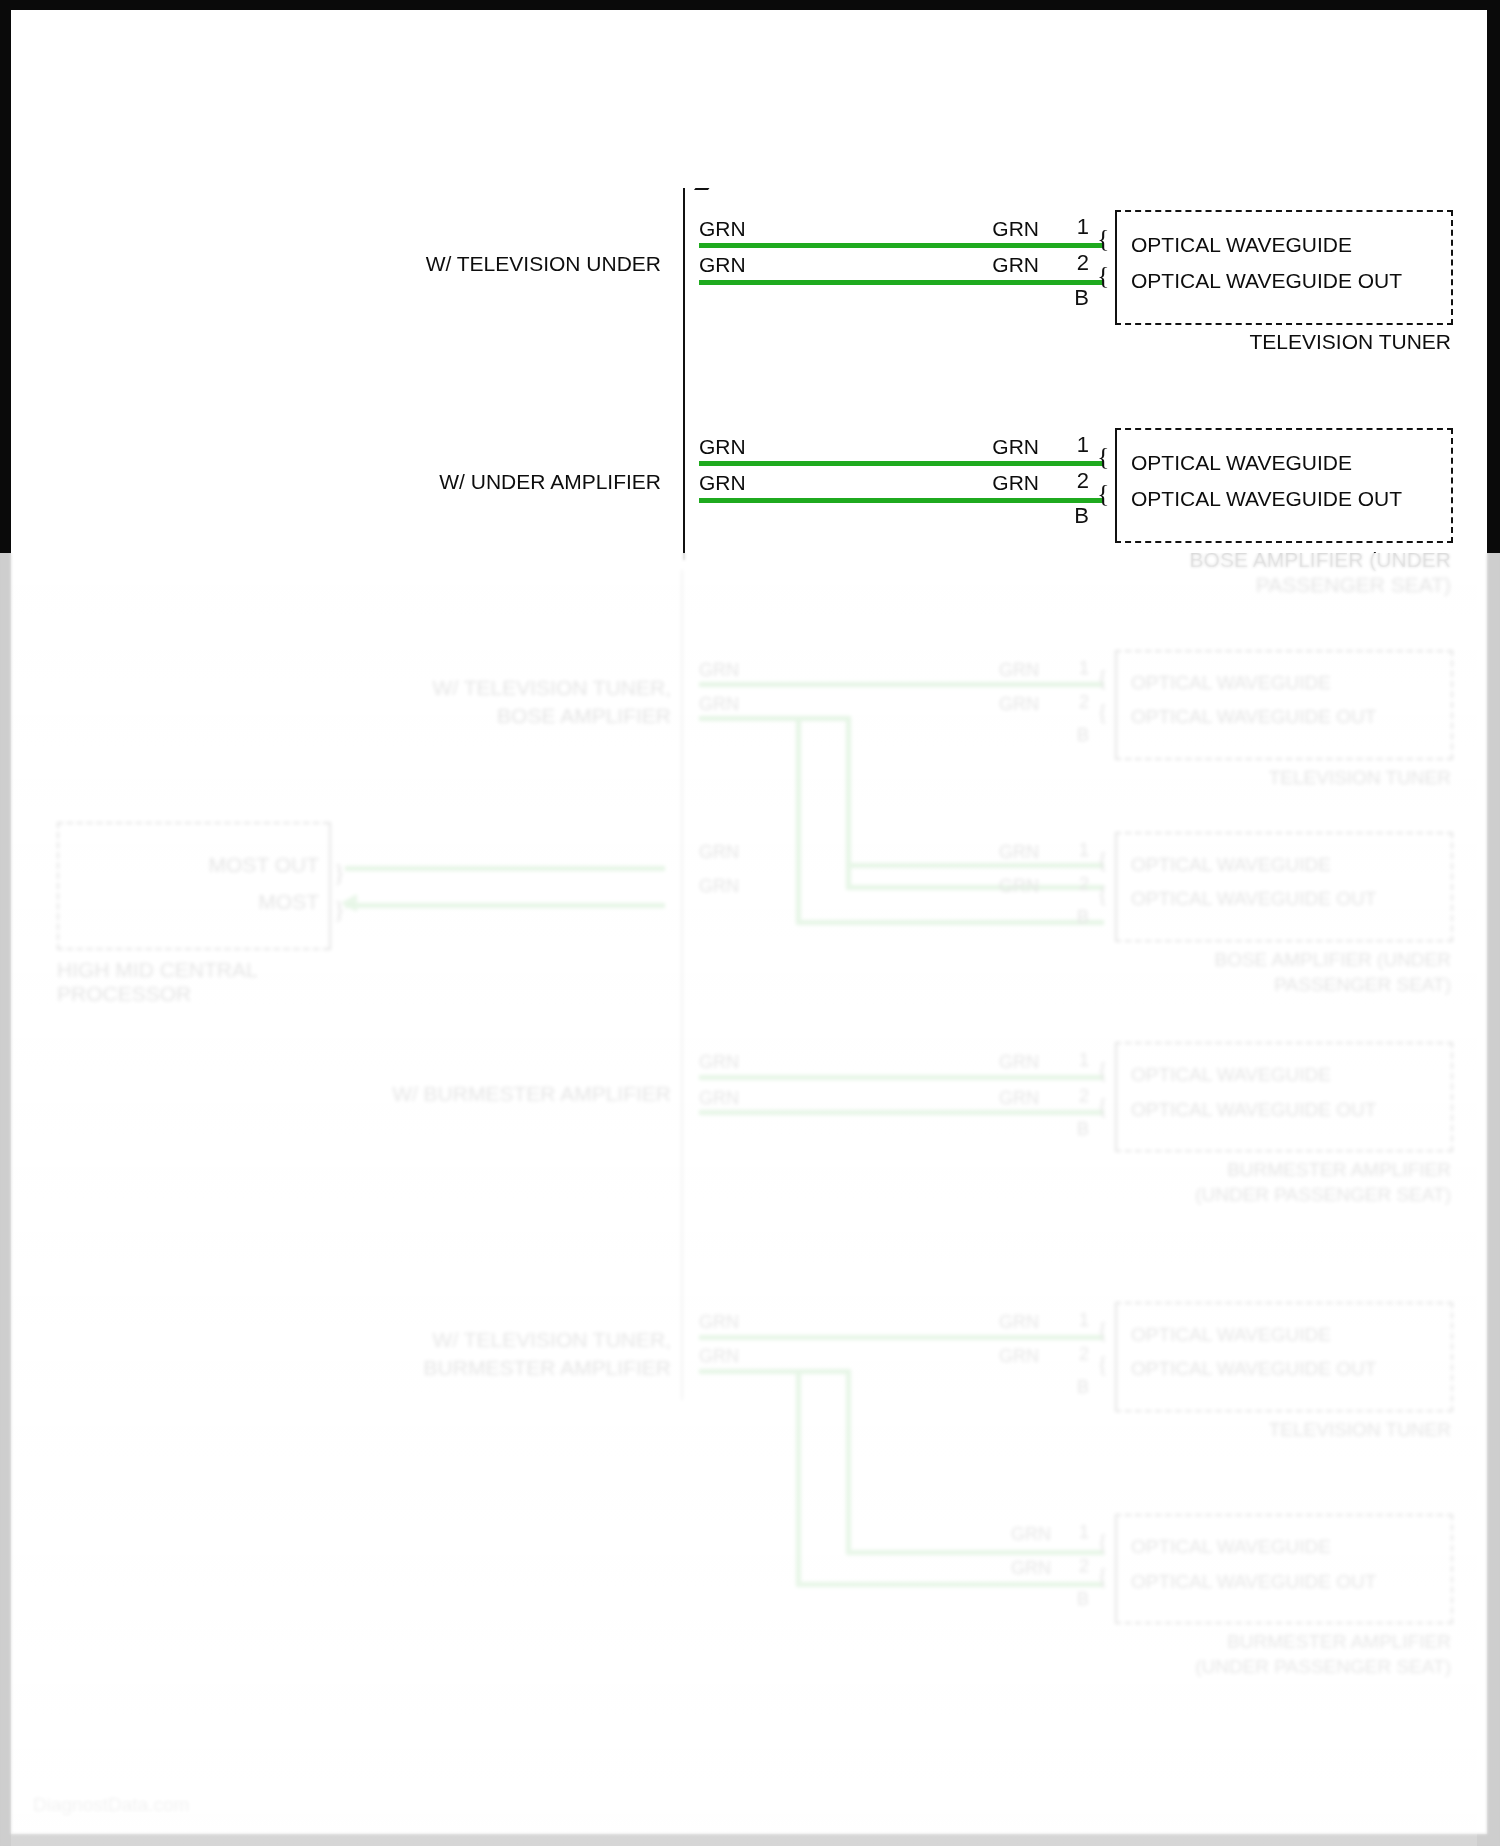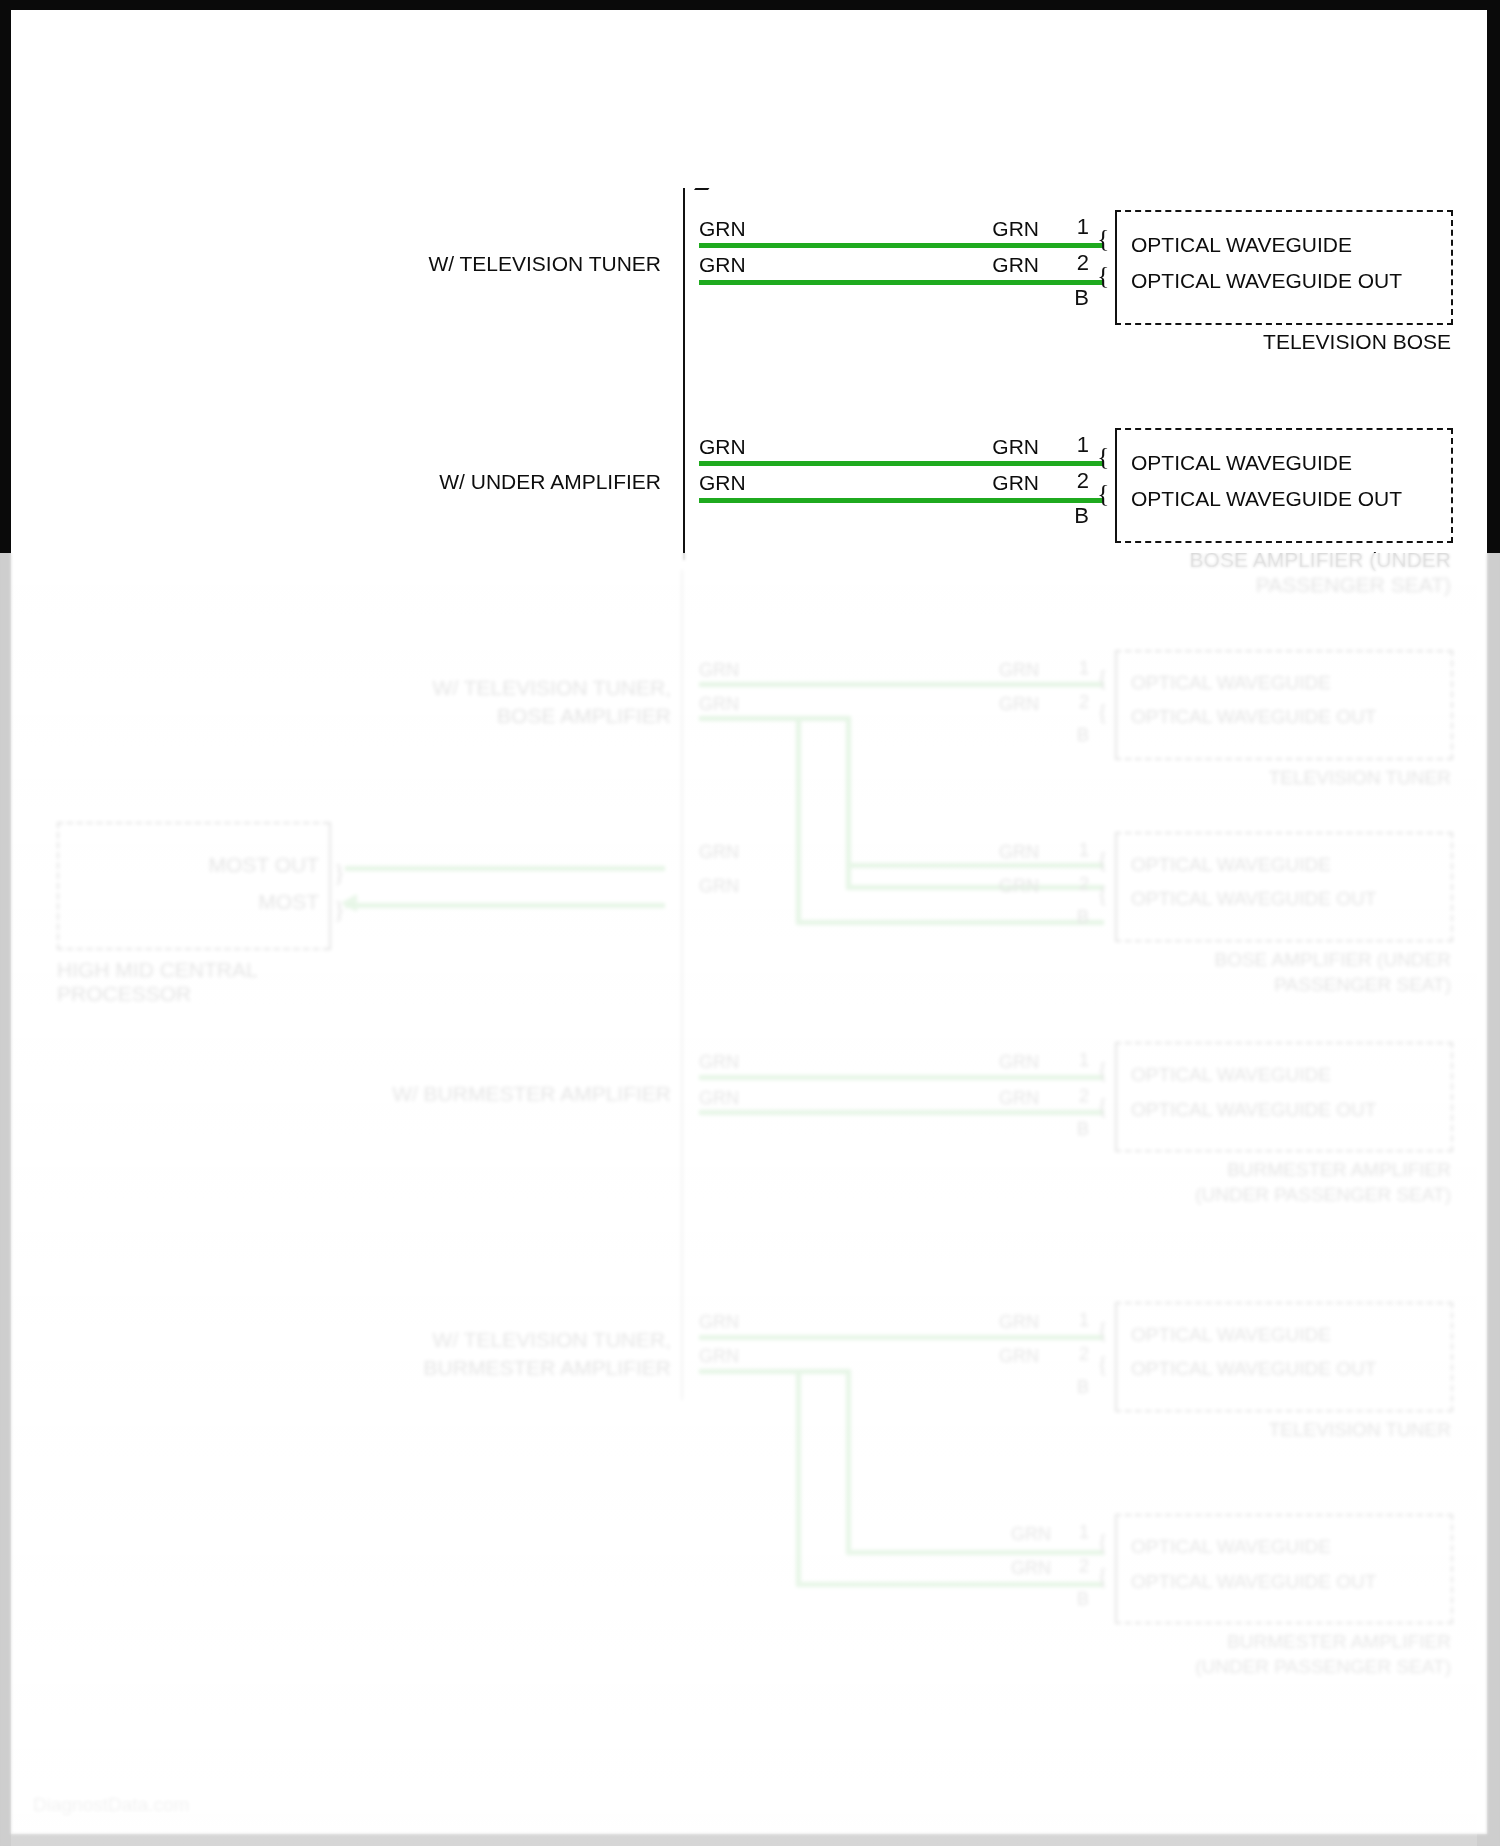--- a/index.html
+++ b/index.html
@@ -66,21 +66,21 @@
   <div class="frame-b"></div>
   <div class="frame-l"></div>
   <div class="frame-r"></div>
 
   <div class="canvas">
 
     <div>
       <div class="bracket" style="left:672px;top:178px;height:372px;"></div>
       <div class="bracket-tick" style="left:672px;top:178px;"></div>
 
-      <div class="t r" style="left:290px;top:242px;width:360px;">W/ TELEVISION TUNER</div>
+      <div class="t r" style="left:290px;top:242px;width:360px;">W/ TELEVISION UNDER</div>
 
       <div class="t" style="left:688px;top:207px;">GRN</div>
       <div class="t" style="left:688px;top:243px;">GRN</div>
 
       <div class="t r" style="left:900px;top:207px;width:128px;">GRN</div>
       <div class="t r" style="left:900px;top:243px;width:128px;">GRN</div>
 
       <div class="wire" style="left:688px;top:233px;width:405px;"></div>
       <div class="wire" style="left:688px;top:270px;width:405px;"></div>
 
@@ -89,21 +89,21 @@
       <div class="pin r" style="left:1056px;top:277px;width:22px;text-align:right;">B</div>
       <div class="curly" style="left:1086px;top:222px;">{</div>
       <div class="curly" style="left:1086px;top:259px;">{</div>
 
       <div class="comb" style="left:1104px;top:200px;height:115px;"></div>
       <div class="dbox" style="left:1104px;top:200px;width:338px;height:115px;border-left:none;"></div>
 
       <div class="t" style="left:1120px;top:223px;">OPTICAL WAVEGUIDE</div>
       <div class="t" style="left:1120px;top:259px;">OPTICAL WAVEGUIDE OUT</div>
 
-      <div class="t r" style="left:1040px;top:320px;width:400px;">TELEVISION BOSE</div>
+      <div class="t r" style="left:1040px;top:320px;width:400px;">TELEVISION TUNER</div>
     </div>
 
     <div>
       <div class="t r" style="left:290px;top:460px;width:360px;">W/ UNDER AMPLIFIER</div>
 
       <div class="t" style="left:688px;top:425px;">GRN</div>
       <div class="t" style="left:688px;top:461px;">GRN</div>
       <div class="t r" style="left:900px;top:425px;width:128px;">GRN</div>
       <div class="t r" style="left:900px;top:461px;width:128px;">GRN</div>
 

